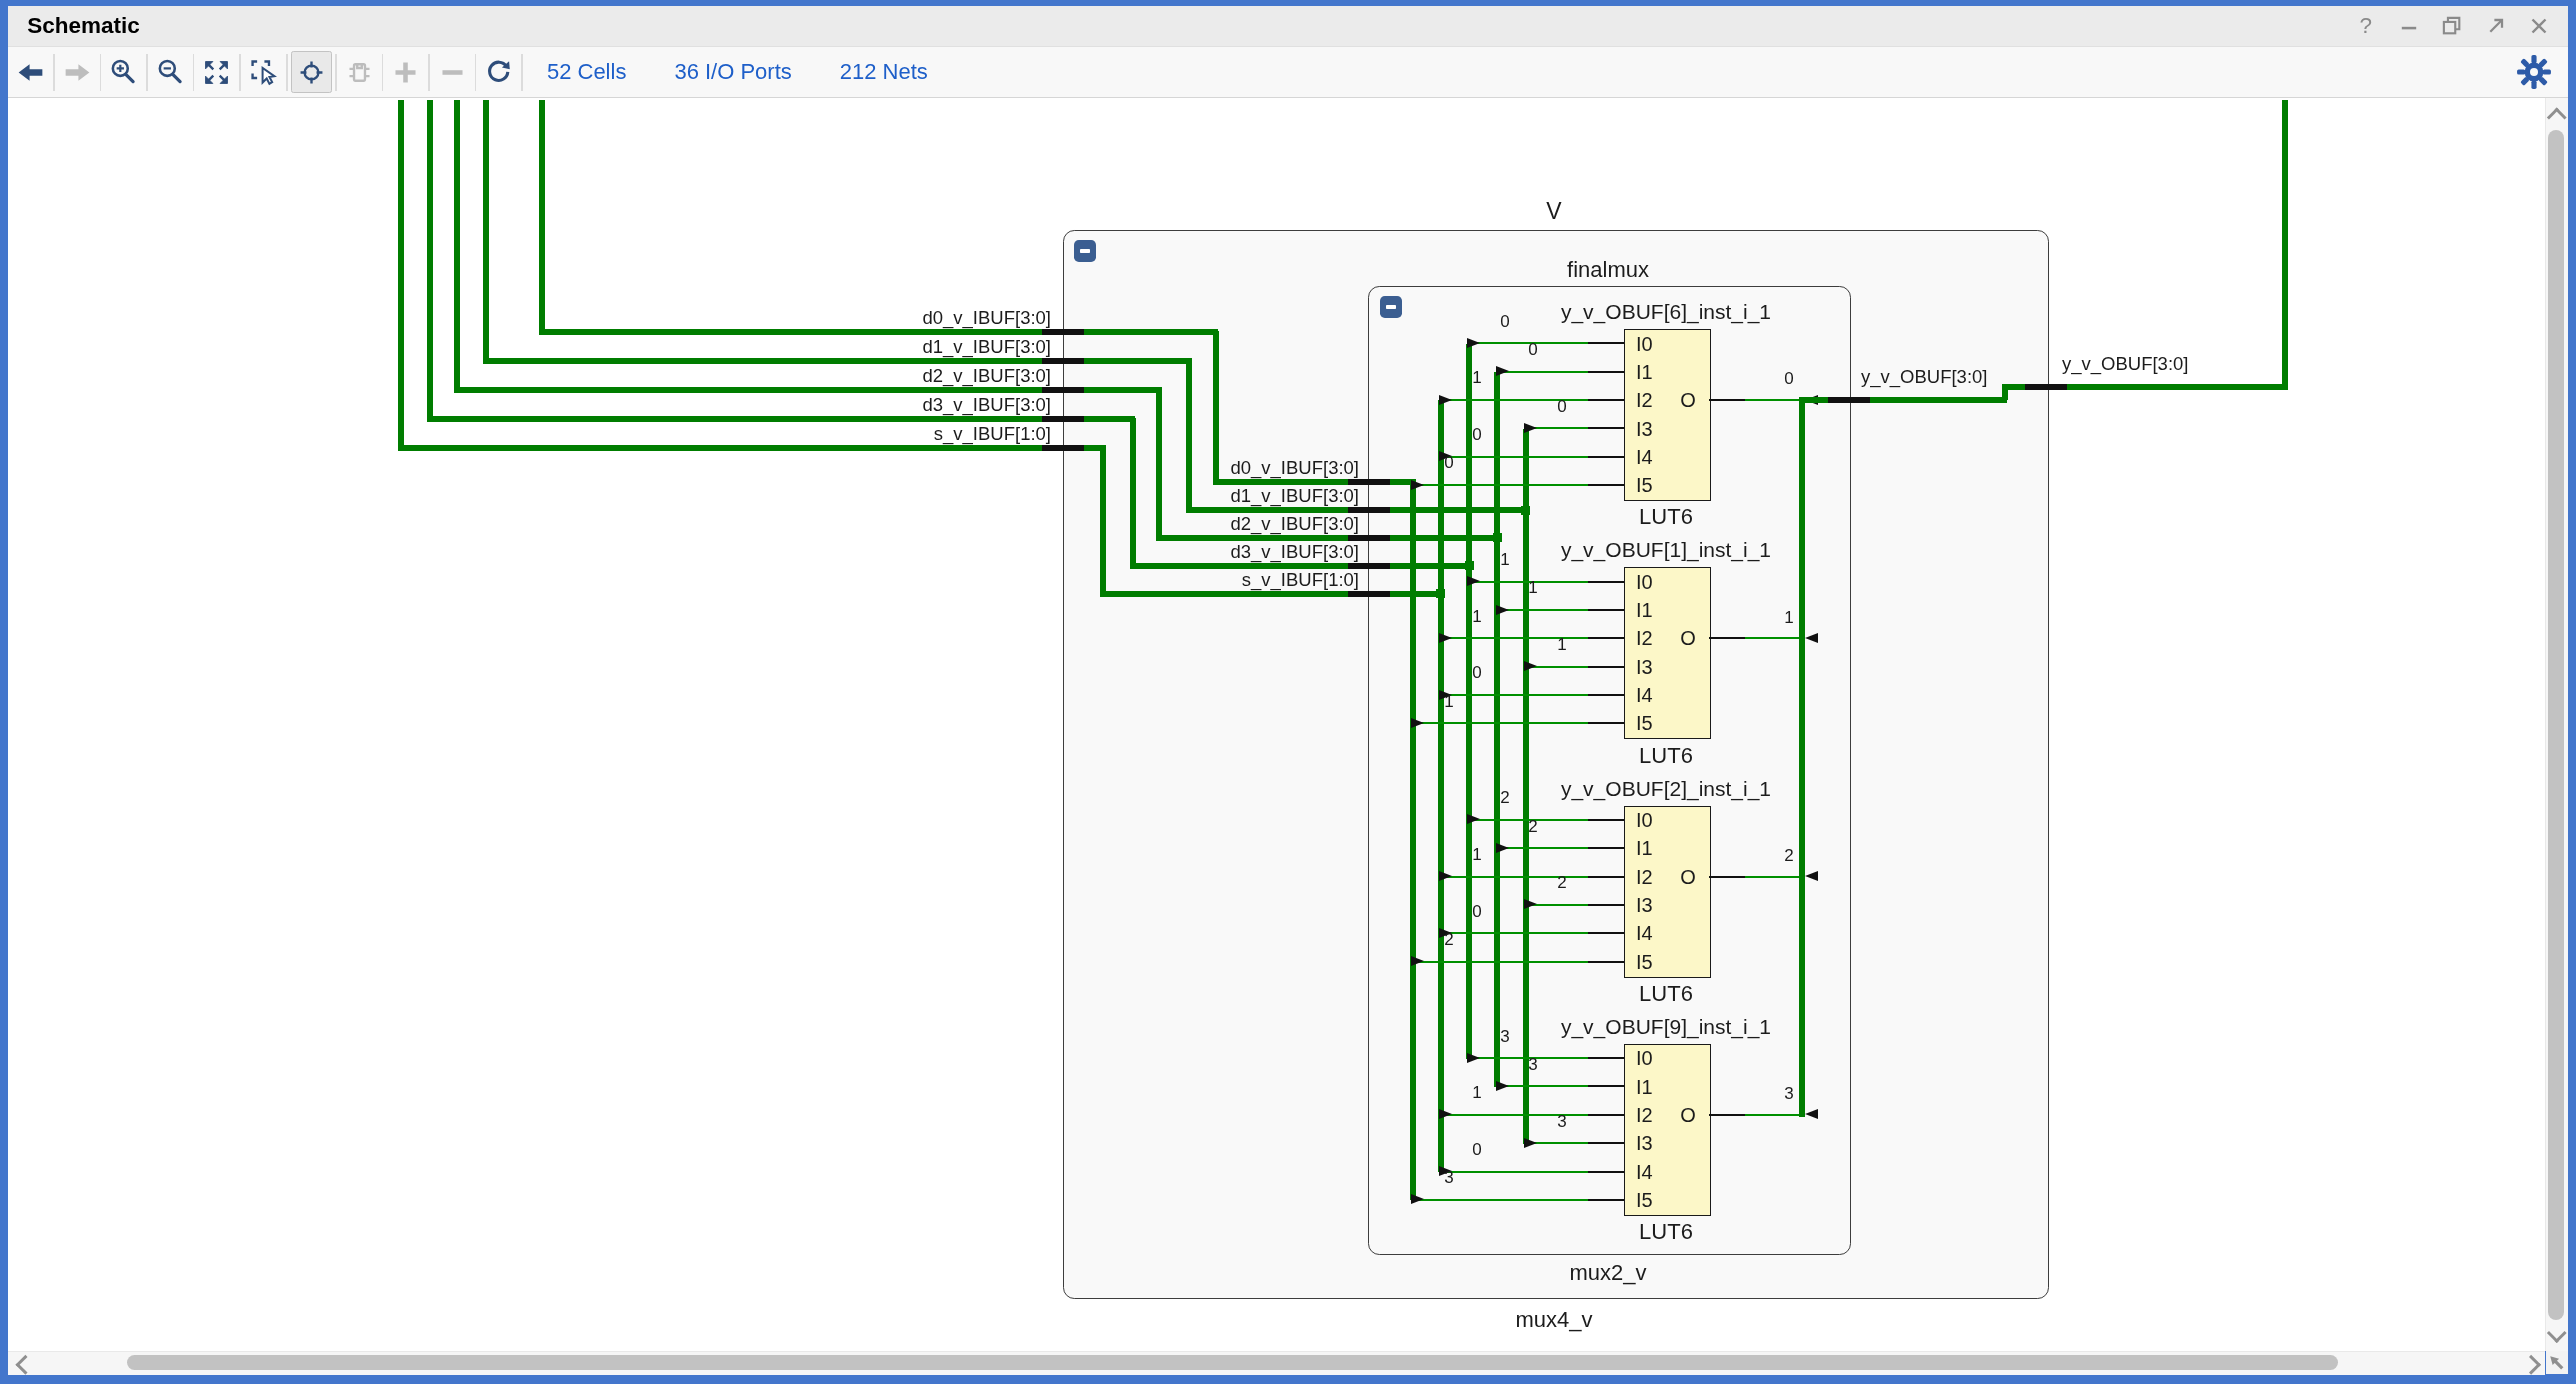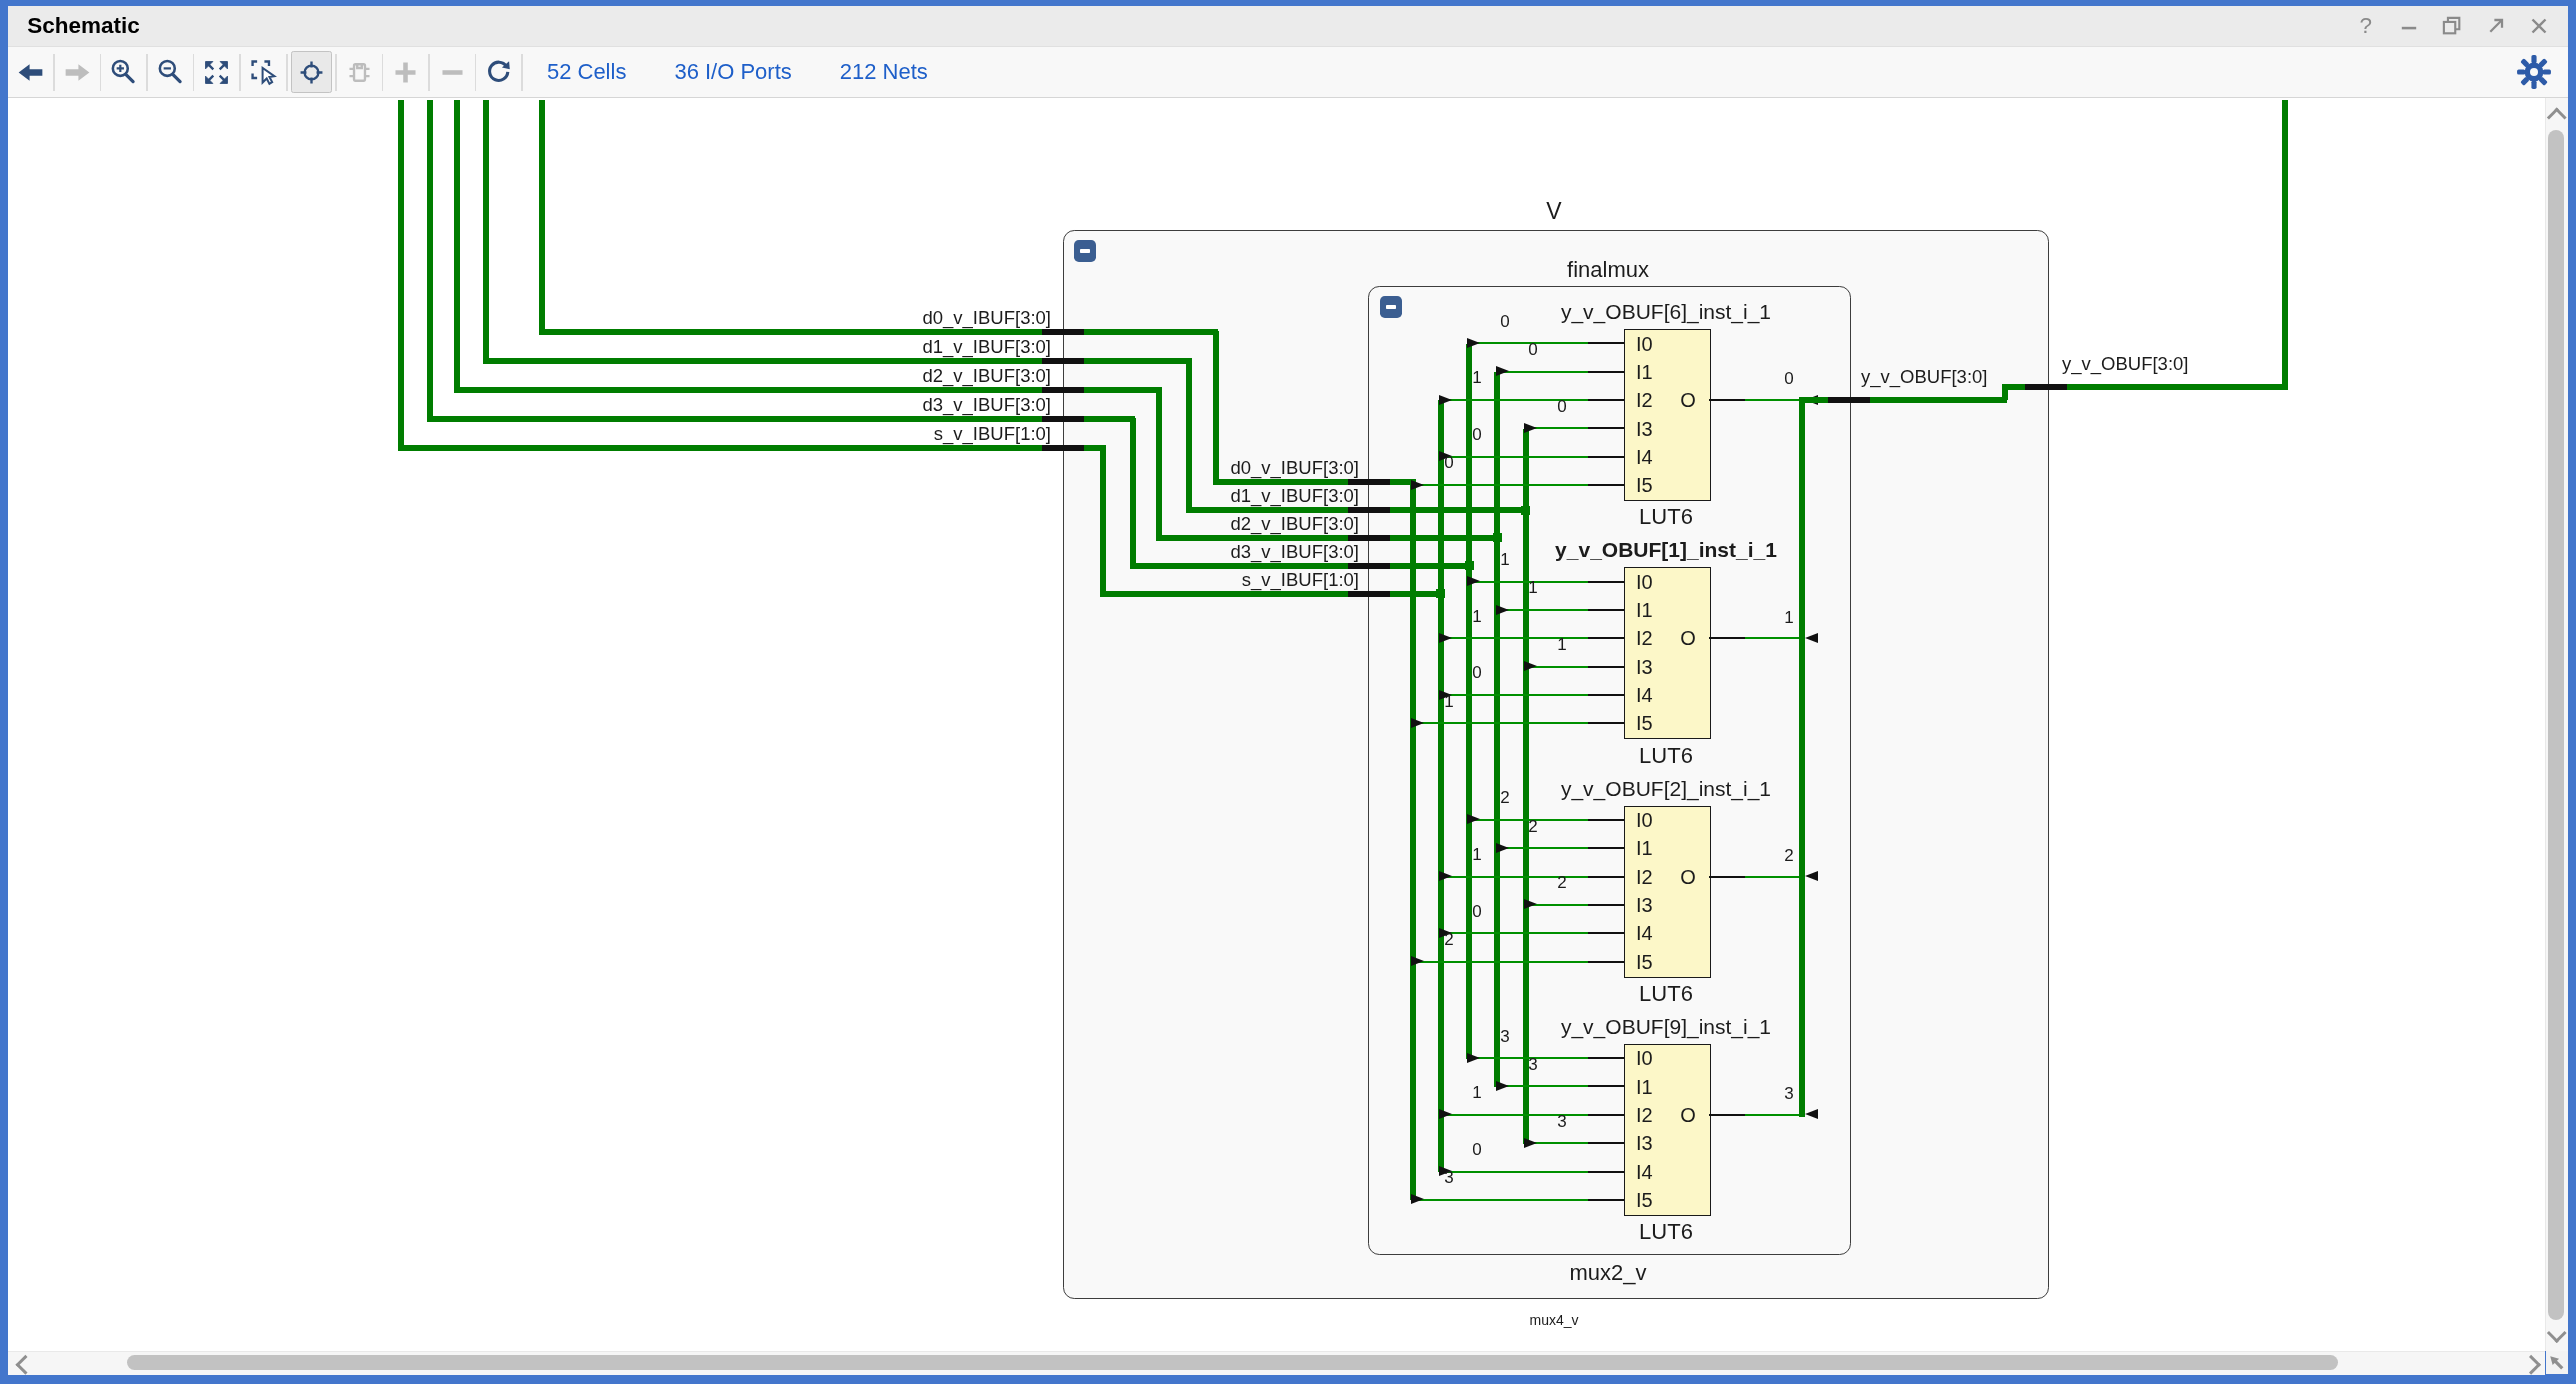--- a/index.html
+++ b/index.html
@@ -173,21 +173,21 @@
         </g>
         <circle cx="17" cy="17" r="3.4" fill="#f8f8f8"></circle>
       </svg>
     </div>
   </div>
 
   <div class="canvas" id="canvas">
       <div class="hierbox" style="left: 1055px; top: 132px; width: 984px; height: 1067px;"></div>
       <div class="hierbox" style="left: 1360px; top: 188px; width: 481px; height: 967px;"></div>
       <div class="lbl" style="font-size: 23px; transform: translate(-50%, -50%); left: 1546px; top: 113px;">V</div>
-      <div class="lbl" style="font-size: 14px; transform: translate(-50%, -50%); left: 1546px; top: 1222px;">mux4_v</div>
+      <div class="lbl" style="font-size: 22px; transform: translate(-50%, -50%); left: 1546px; top: 1222px;">mux4_v</div>
       <div class="lbl" style="font-size: 22px; transform: translate(-50%, -50%); left: 1600px; top: 172px;">finalmux</div>
       <div class="lbl" style="font-size: 22px; transform: translate(-50%, -50%); left: 1600px; top: 1175px;">mux2_v</div>
       <div class="collapse" style="left: 1066px; top: 142px;"></div>
       <div class="collapse" style="left: 1372px; top: 198px;"></div>
       <div class="wv" style="left: 531px; top: 2.4px; width: 5.6px; height: 234px; background: rgb(0, 125, 0);"></div>
       <div class="wh" style="left: 531px; top: 231px; width: 679px; height: 5.6px; background: rgb(0, 125, 0);"></div>
       <div class="wv" style="left: 1205px; top: 233px; width: 5.6px; height: 153px; background: rgb(0, 125, 0);"></div>
       <div class="wh" style="left: 1205px; top: 381px; width: 203px; height: 5.6px; background: rgb(0, 125, 0);"></div>
       <div class="wv" style="left: 1402px; top: 384px; width: 5.6px; height: 718px; background: rgb(0, 125, 0);"></div>
       <div class="wh" style="left: 1034px; top: 231px; width: 42px; height: 5.6px; background: rgb(17, 17, 17);"></div>
@@ -266,21 +266,21 @@
       <div class="wh" style="left: 1405px; top: 386px; width: 175px; height: 2.4px; background: rgb(0, 144, 0);"></div>
       <div class="wh" style="left: 1580px; top: 386px; width: 36px; height: 2.4px; background: rgb(17, 17, 17);"></div>
       <div class="arr-r" style="left: 1403px; top: 382px;"></div>
       <div class="lbl" style="font-size: 17px; transform: translate(-50%, -50%); left: 1441px; top: 365px;">0</div>
       <div class="lbl" style="font-size: 20px; transform: translate(-50%, -50%); left: 1680px; top: 302px;">O</div>
       <div class="wh" style="left: 1701px; top: 301px; width: 36px; height: 2.4px; background: rgb(17, 17, 17);"></div>
       <div class="wh" style="left: 1737px; top: 301px; width: 56px; height: 2.4px; background: rgb(0, 144, 0);"></div>
       <div class="arr-l" style="left: 1797px; top: 297px;"></div>
       <div class="lbl" style="font-size: 17px; transform: translate(-50%, -50%); left: 1781px; top: 281px;">0</div>
       <div class="lut" style="left: 1616px; top: 469px; width: 85px; height: 170px;"></div>
-      <div class="lbl" style="font-size: 21px; transform: translate(-50%, -50%); left: 1658px; top: 452px; font-weight: bold;">y_v_OBUF[1]_inst_i_1</div>
+      <div class="lbl" style="font-size: 21px; transform: translate(-50%, -50%); left: 1658px; top: 452px;">y_v_OBUF[1]_inst_i_1</div>
       <div class="lbl" style="font-size: 22px; transform: translate(-50%, -50%); left: 1658px; top: 658px;">LUT6</div>
       <div class="lbl" style="font-size: 20px; transform: translate(0px, -50%); left: 1628px; top: 484px;">I0</div>
       <div class="wh" style="left: 1461px; top: 483px; width: 119px; height: 2.4px; background: rgb(0, 144, 0);"></div>
       <div class="wh" style="left: 1580px; top: 483px; width: 36px; height: 2.4px; background: rgb(17, 17, 17);"></div>
       <div class="arr-r" style="left: 1459px; top: 478px;"></div>
       <div class="lbl" style="font-size: 17px; transform: translate(-50%, -50%); left: 1497px; top: 462px;">1</div>
       <div class="lbl" style="font-size: 20px; transform: translate(0px, -50%); left: 1628px; top: 512px;">I1</div>
       <div class="wh" style="left: 1489px; top: 511px; width: 91px; height: 2.4px; background: rgb(0, 144, 0);"></div>
       <div class="wh" style="left: 1580px; top: 511px; width: 36px; height: 2.4px; background: rgb(17, 17, 17);"></div>
       <div class="arr-r" style="left: 1488px; top: 507px;"></div>

